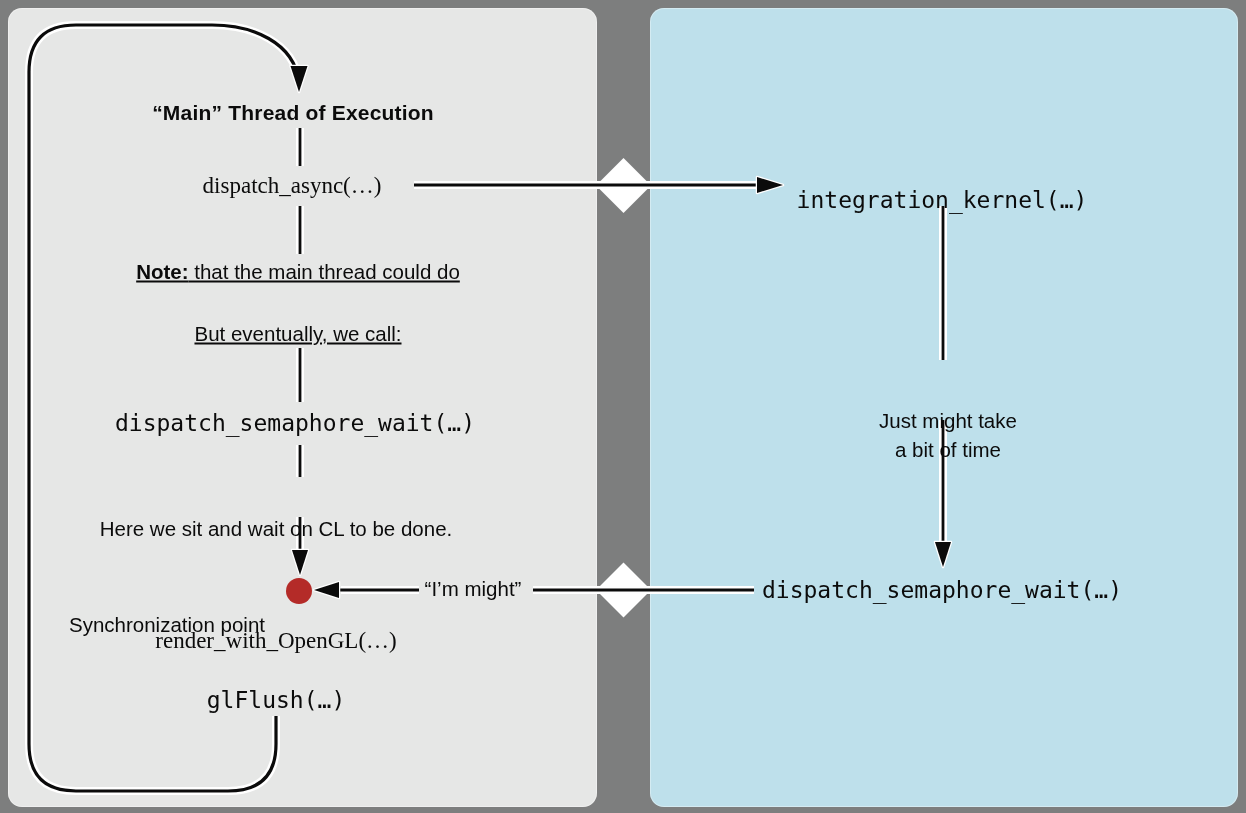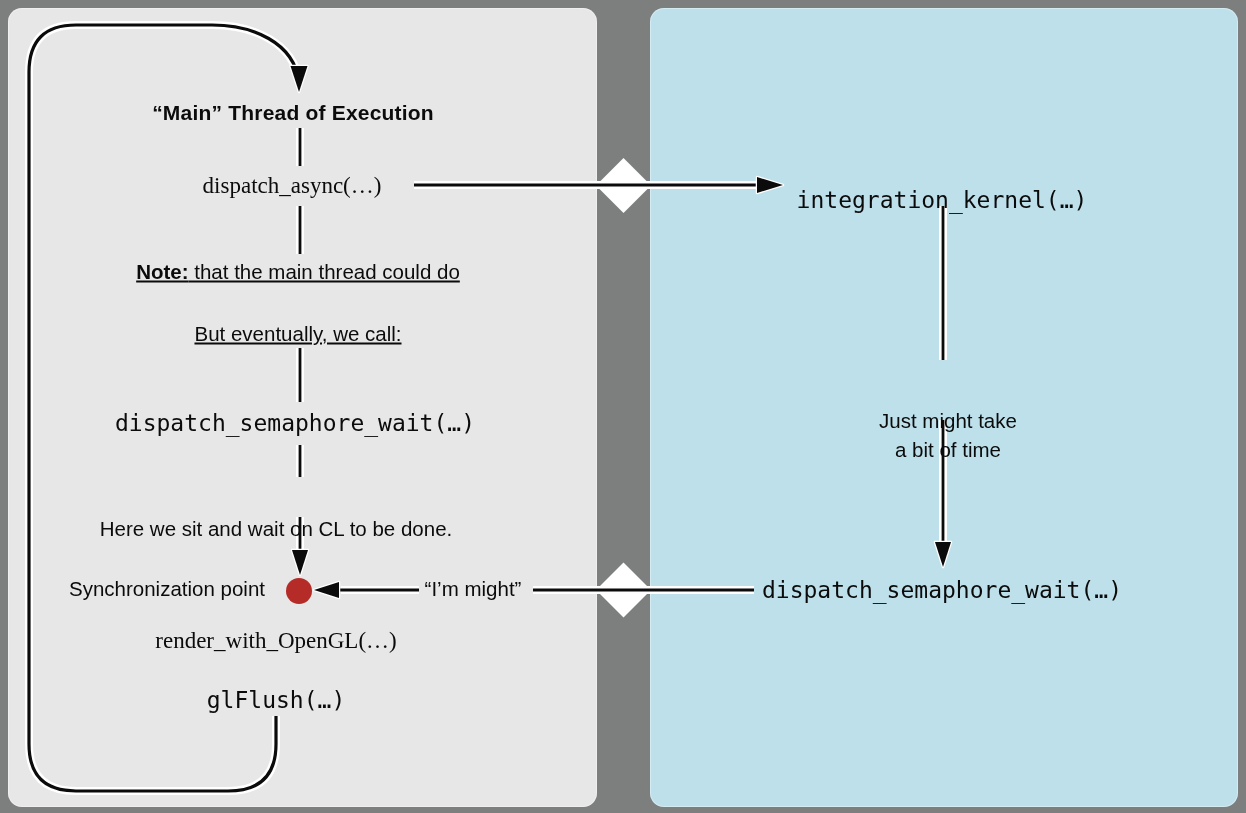--- a/index.html
+++ b/index.html
@@ -29,21 +29,21 @@
   .head { fill: #0b0b0b; stroke: #ffffff; stroke-width: 2.5; paint-order: stroke; stroke-linejoin: round; }
   .diamond { fill: #ffffff; }
 
   .txt { position: absolute; transform: translate(-50%, -50%); white-space: nowrap; }
   .title { font-weight: bold; font-size: 21px; letter-spacing: 0.2px; }
   .body  { font-size: 20.5px; }
   .mono  { font-family: "DejaVu Sans Mono", monospace; font-size: 23px; }
   .center { text-align: center; white-space: normal; }
   .note-block { width: 430px; line-height: 31px; text-decoration: underline; }
   .time-block { width: 220px; line-height: 29px; margin-top: 44px; }
-  .right-edge { transform: translate(-100%, -50%); }
+  .right-edge { transform: translate(-100%, -50%); margin-top: 36px; }
 </style>
 </head>
 <body>
 
 <div class="stage">
 
   <div class="panel left"></div>
   <div class="panel right"></div>
 
   <svg class="wires" width="1246" height="813" viewBox="0 0 1246 813">

